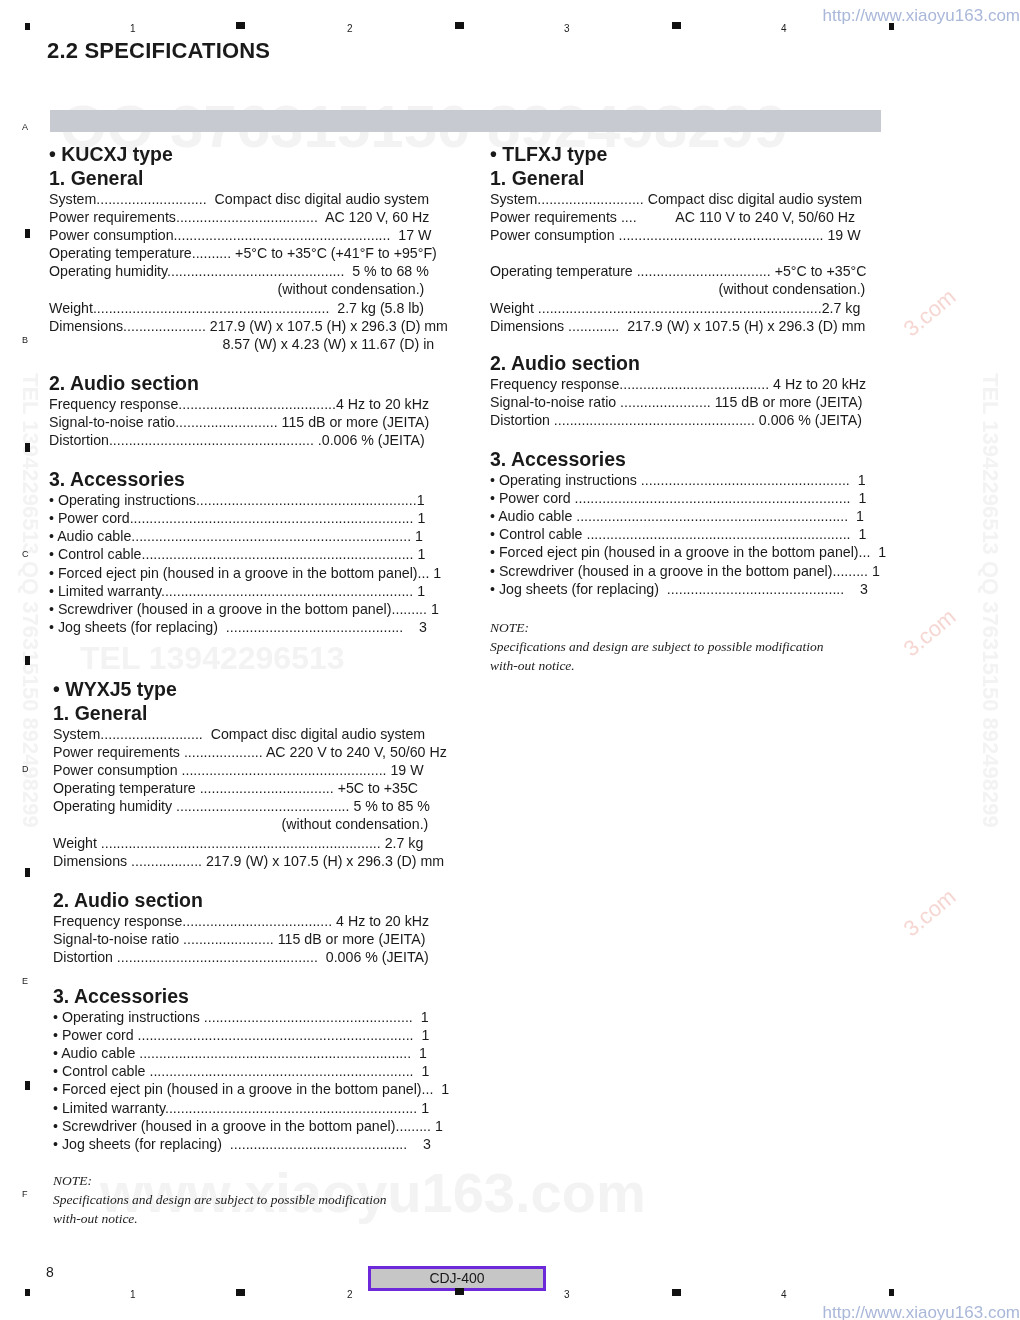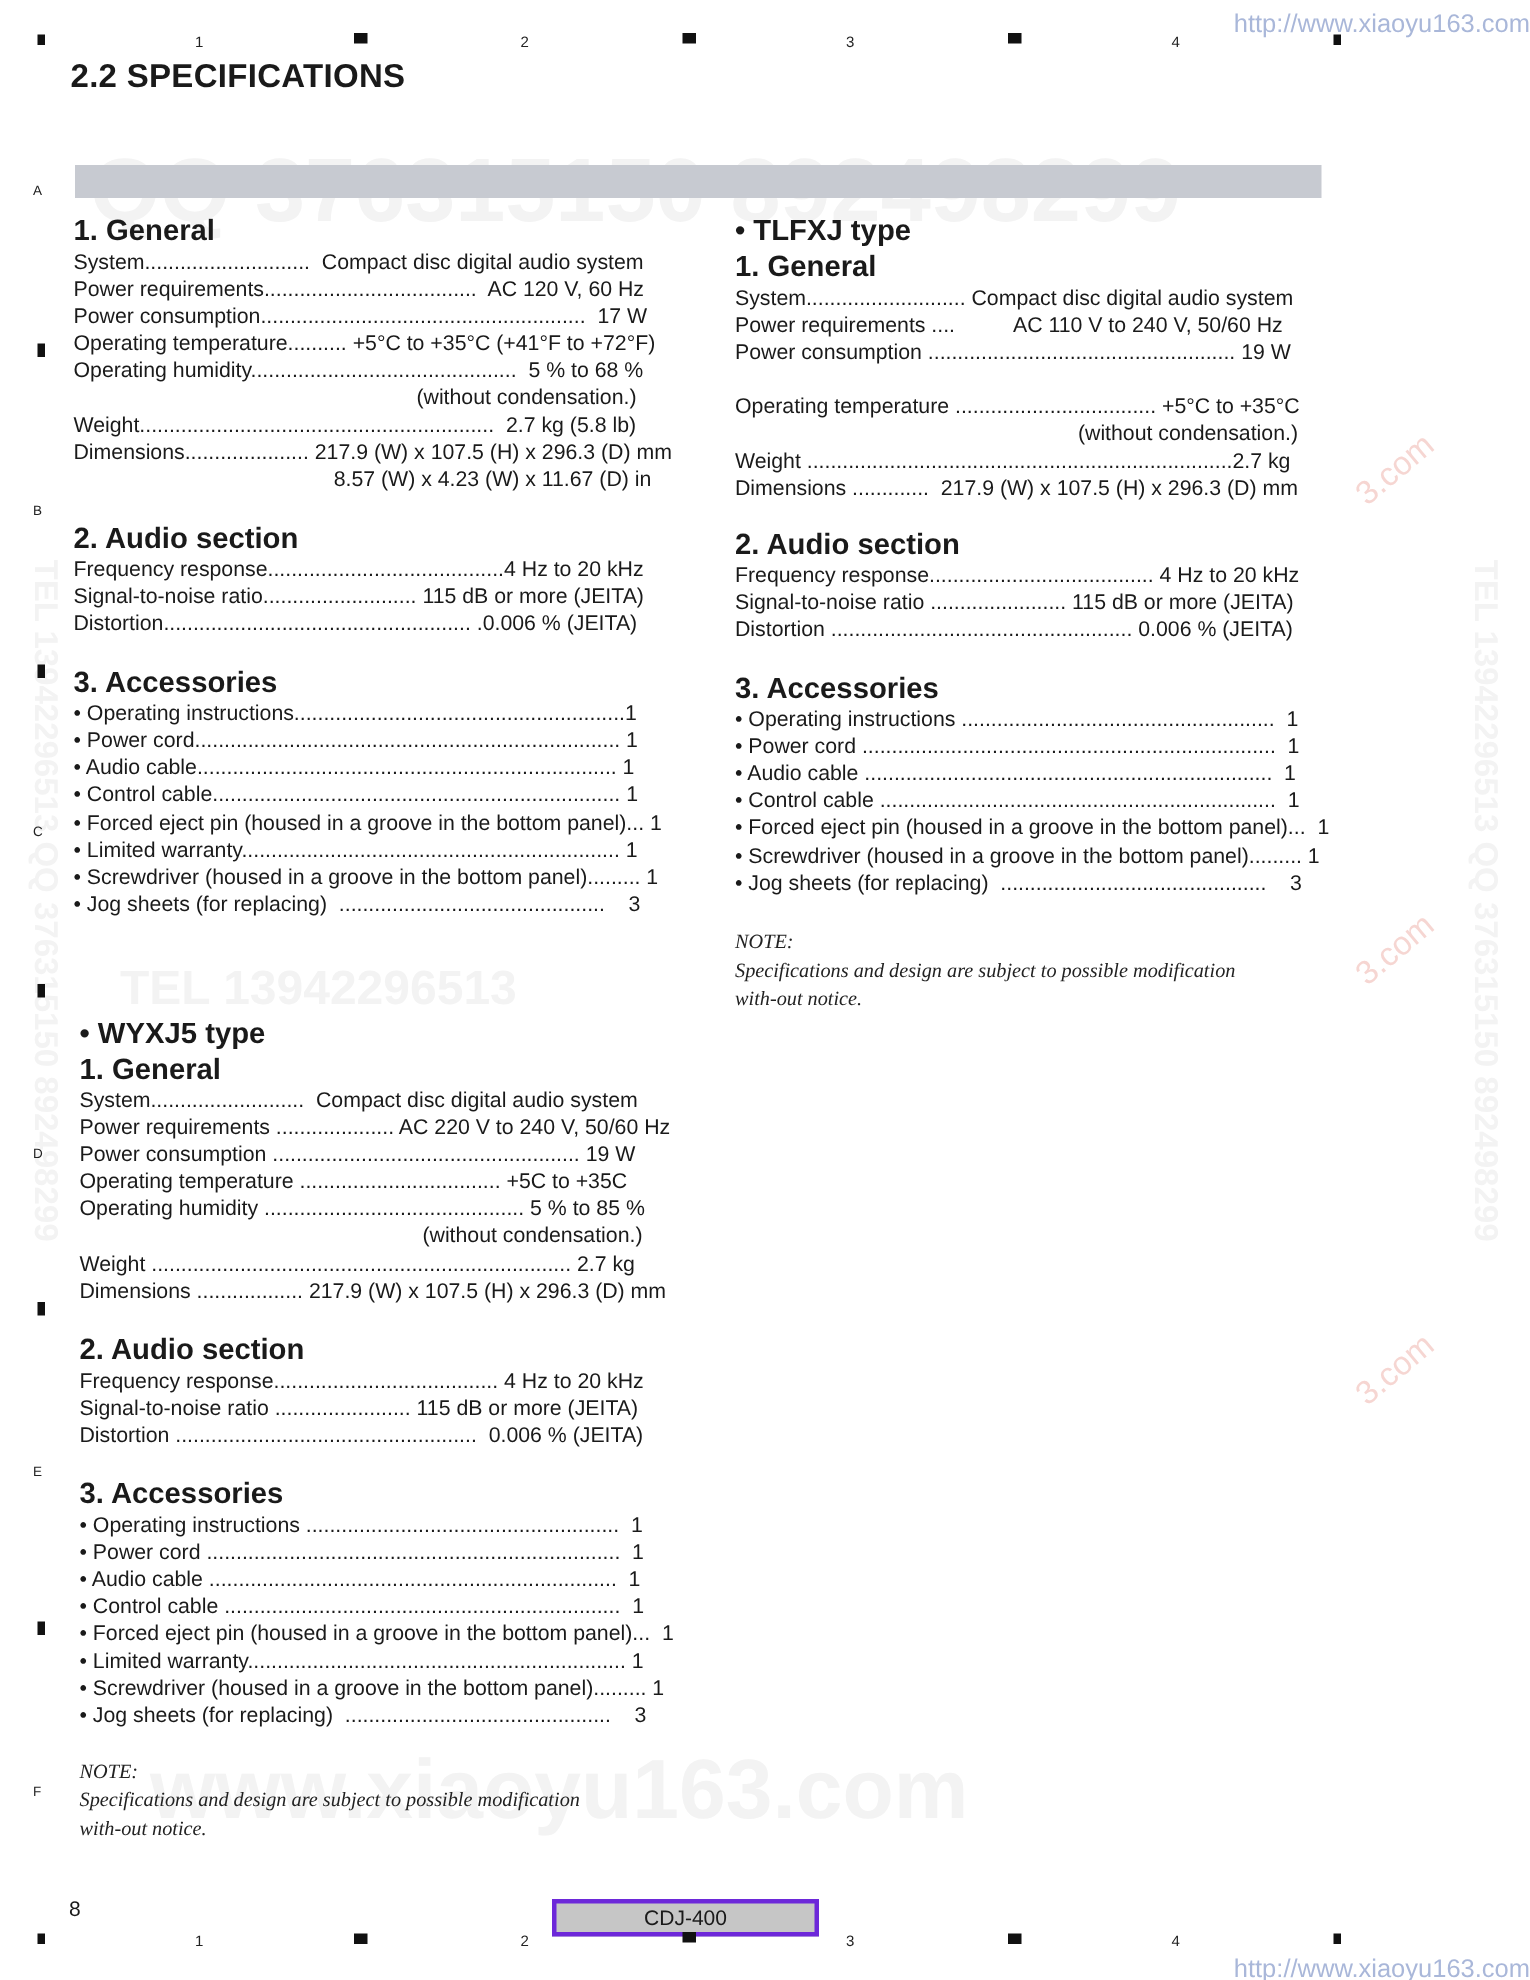--- a/index.html
+++ b/index.html
@@ -58,26 +58,27 @@
 <div class="abs rowmark" style="top:764px;">D</div>
 <div class="abs rowsq" style="top:868px;"></div>
 <div class="abs rowmark" style="top:976px;">E</div>
 <div class="abs rowsq" style="top:1081px;"></div>
 <div class="abs rowmark" style="top:1189px;">F</div>
 
 <div class="abs page-title">2.2  SPECIFICATIONS</div>
 <div class="abs gray-bar"></div>
 
 <div class="block" style="left:49px; top:142px; width:430px;">
+  <div class="type-title">• KUCXJ type</div>
   <div class="sec-title">1. General</div>
   <div>
     <div class="line">System............................  Compact disc digital audio system</div>
     <div class="line">Power requirements....................................  AC 120 V, 60 Hz</div>
     <div class="line">Power consumption.......................................................  17 W</div>
-    <div class="line">Operating temperature.......... +5°C to +35°C (+41°F to +72°F)</div>
+    <div class="line">Operating temperature.......... +5°C to +35°C (+41°F to +95°F)</div>
     <div class="line">Operating humidity.............................................  5 % to 68 %</div>
     <div class="line">                                                          (without condensation.)</div>
     <div class="line">Weight............................................................  2.7 kg (5.8 lb)</div>
     <div class="line">Dimensions..................... 217.9 (W) x 107.5 (H) x 296.3 (D) mm</div>
     <div class="line">                                            8.57 (W) x 4.23 (W) x 11.67 (D) in</div>
   </div>
   <div class="gap"></div>
   <div class="sec-title">2. Audio section</div>
   <div>
     <div class="line">Frequency response........................................4 Hz to 20 kHz</div>

